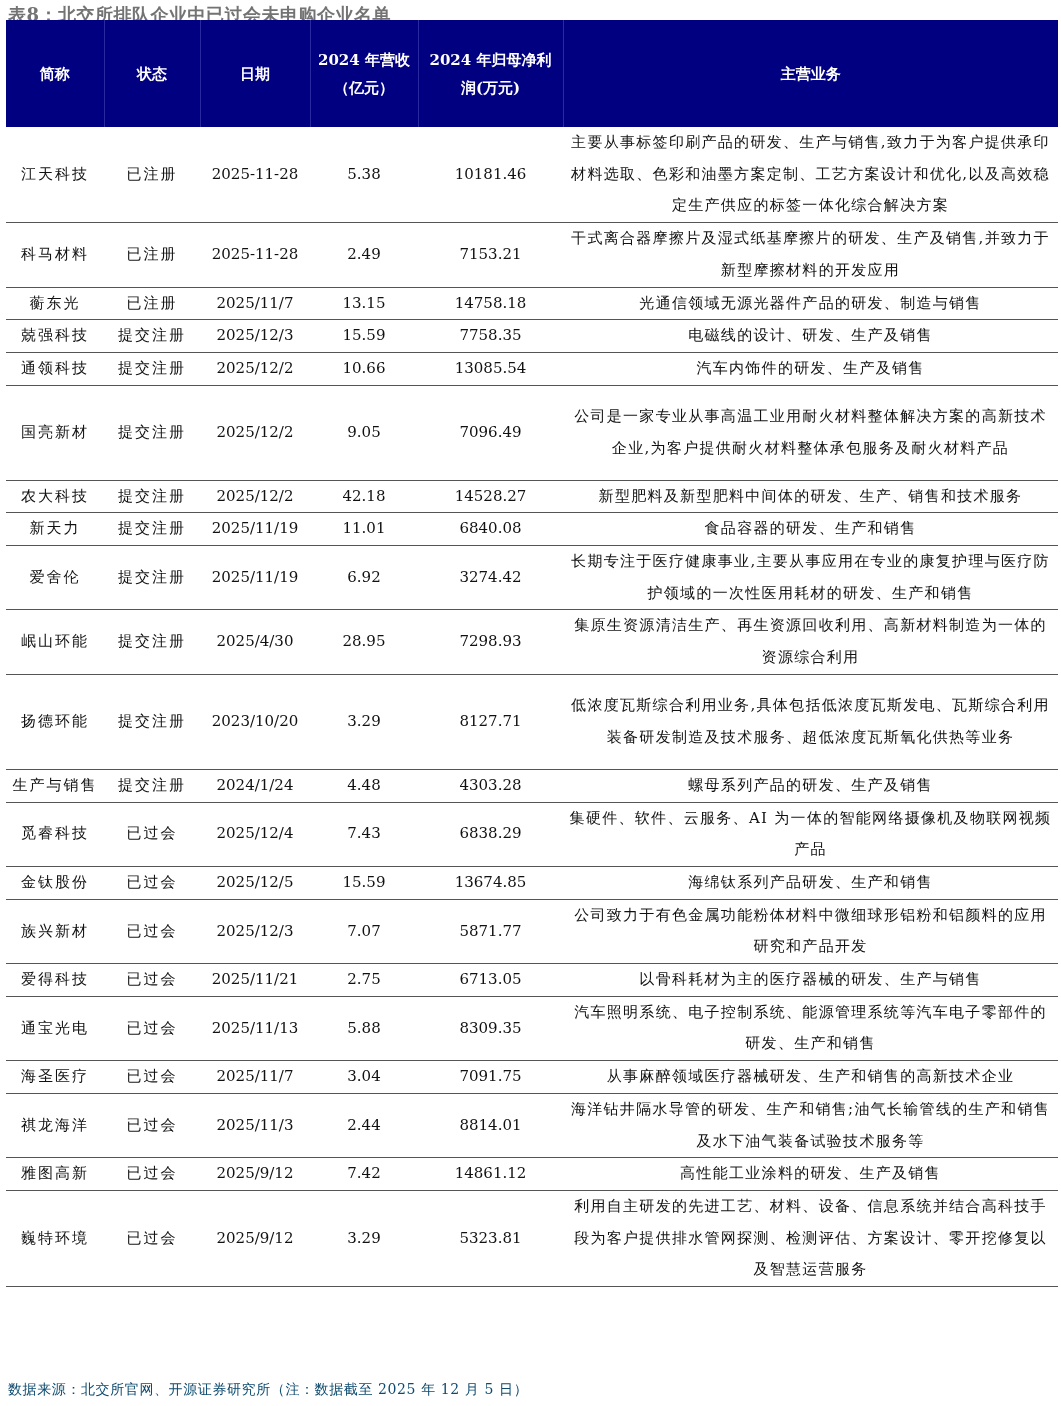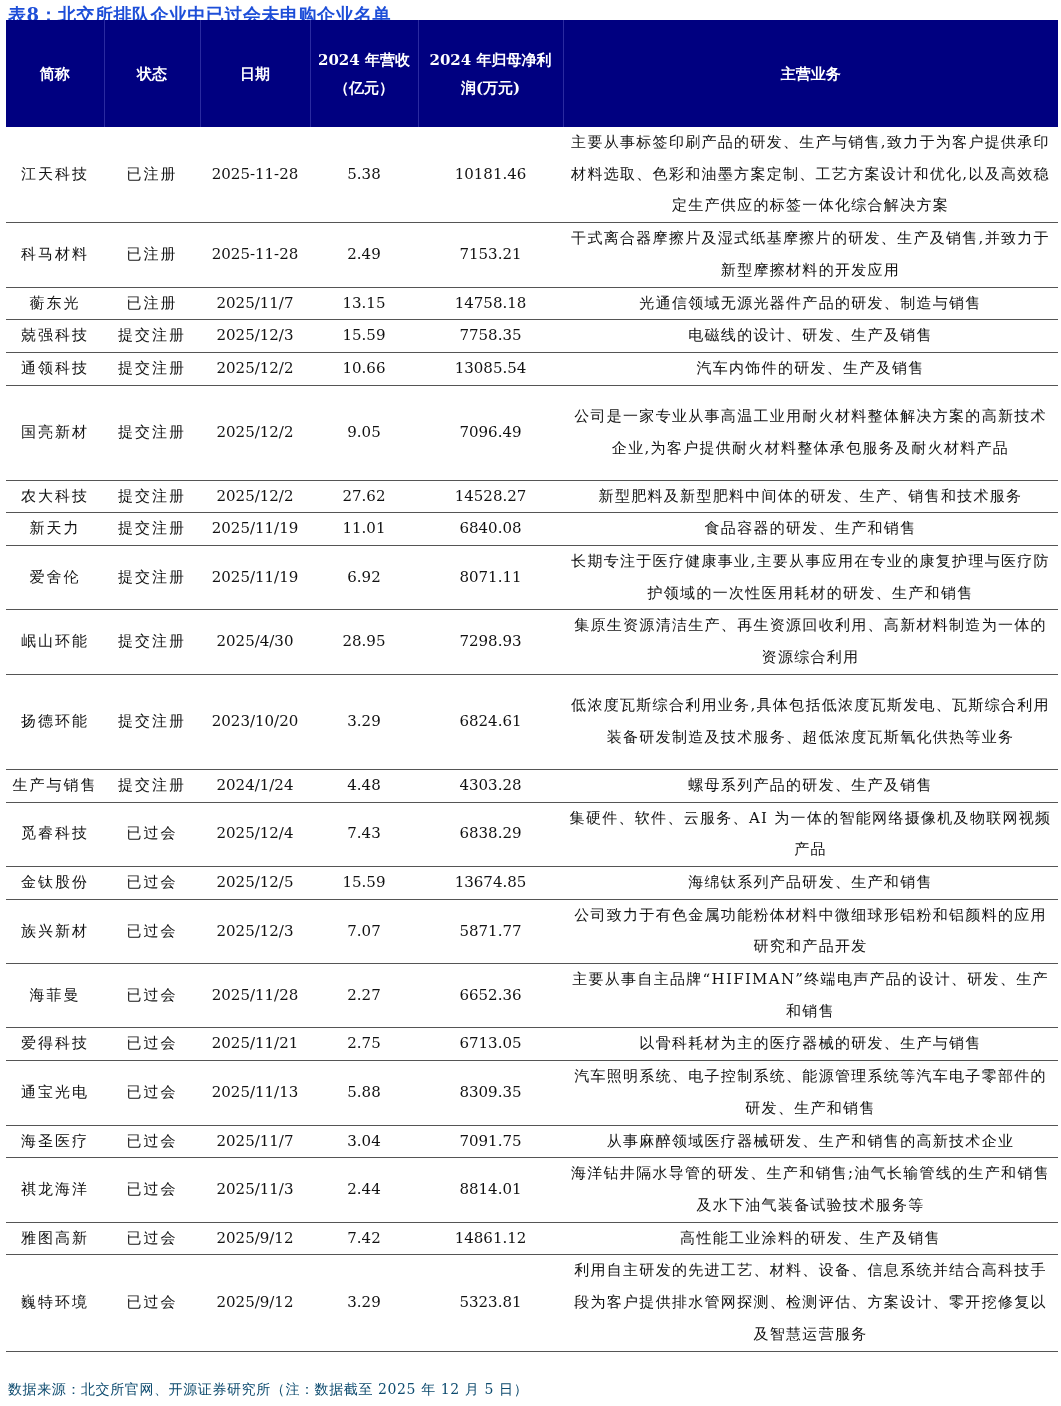--- a/index.html
+++ b/index.html
@@ -1,19 +1,19 @@
 <!DOCTYPE html>
 <html><head>
 <meta charset="utf-8">
 <style>
   html, body { margin:0; padding:0; background:#ffffff; }
   body { width:1061px; height:1406px; position:relative; overflow:hidden;
          font-family:"DejaVu Serif","Liberation Serif",serif; color:#111; }
   .title { position:absolute; left:8px; top:2px; height:26px; line-height:26px;
-           font-size:18px; font-weight:bold; color:#1d4ed8; letter-spacing:0.5px; }
+           font-size:18px; font-weight:bold; color:#737373; letter-spacing:0.5px; }
   table { position:absolute; left:6px; top:20px; width:1052px; border-collapse:collapse; table-layout:fixed; }
   th { background:#000080; color:#ffffff; font-weight:bold; font-size:15px; height:107px;
        border-left:1px solid #2a2aa0; text-align:center; vertical-align:middle; line-height:28px; padding:0; }
   th:first-child { border-left:none; }
   td { font-size:15px; text-align:center; vertical-align:middle; padding:0;
        border-bottom:1.5px solid #555; line-height:31.7px; }
   td.biz { padding:0 6px; letter-spacing:1.3px; }
   td.name, td.status { letter-spacing:2px; }
   .footer { position:absolute; left:8px; top:1381px; font-size:14px; letter-spacing:0.6px; color:#0c4a6e; }
 </style>
@@ -93,54 +93,54 @@
         <td class="status">提交注册</td>
         <td>2025/12/2</td>
         <td>9.05</td>
         <td>7096.49</td>
         <td class="biz">公司是一家专业从事高温工业用耐火材料整体解决方案的高新技术企业,为客户提供耐火材料整体承包服务及耐火材料产品</td>
       </tr>
       <tr style="height: 32px;">
         <td class="name">农大科技</td>
         <td class="status">提交注册</td>
         <td>2025/12/2</td>
-        <td>27.62</td>
+        <td>42.18</td>
         <td>14528.27</td>
         <td class="biz">新型肥料及新型肥料中间体的研发、生产、销售和技术服务</td>
       </tr>
       <tr style="height: 32px;">
         <td class="name">新天力</td>
         <td class="status">提交注册</td>
         <td>2025/11/19</td>
         <td>11.01</td>
         <td>6840.08</td>
         <td class="biz">食品容器的研发、生产和销售</td>
       </tr>
       <tr style="height: 64px;">
         <td class="name">爱舍伦</td>
         <td class="status">提交注册</td>
         <td>2025/11/19</td>
         <td>6.92</td>
-        <td>8071.11</td>
+        <td>3274.42</td>
         <td class="biz">长期专注于医疗健康事业,主要从事应用在专业的康复护理与医疗防护领域的一次性医用耗材的研发、生产和销售</td>
       </tr>
       <tr style="height: 63px;">
         <td class="name">岷山环能</td>
         <td class="status">提交注册</td>
         <td>2025/4/30</td>
         <td>28.95</td>
         <td>7298.93</td>
         <td class="biz">集原生资源清洁生产、再生资源回收利用、高新材料制造为一体的资源综合利用</td>
       </tr>
       <tr style="height: 95px;">
         <td class="name">扬德环能</td>
         <td class="status">提交注册</td>
         <td>2023/10/20</td>
         <td>3.29</td>
-        <td>6824.61</td>
+        <td>8127.71</td>
         <td class="biz">低浓度瓦斯综合利用业务,具体包括低浓度瓦斯发电、瓦斯综合利用装备研发制造及技术服务、超低浓度瓦斯氧化供热等业务</td>
       </tr>
       <tr style="height: 32px;">
         <td class="name">生产与销售</td>
         <td class="status">提交注册</td>
         <td>2024/1/24</td>
         <td>4.48</td>
         <td>4303.28</td>
         <td class="biz">螺母系列产品的研发、生产及销售</td>
       </tr>
@@ -161,28 +161,20 @@
         <td class="biz">海绵钛系列产品研发、生产和销售</td>
       </tr>
       <tr style="height: 63px;">
         <td class="name">族兴新材</td>
         <td class="status">已过会</td>
         <td>2025/12/3</td>
         <td>7.07</td>
         <td>5871.77</td>
         <td class="biz">公司致力于有色金属功能粉体材料中微细球形铝粉和铝颜料的应用研究和产品开发</td>
       </tr>
-      <tr style="height: 64px;">
-        <td class="name">海菲曼</td>
-        <td class="status">已过会</td>
-        <td>2025/11/28</td>
-        <td>2.27</td>
-        <td>6652.36</td>
-        <td class="biz">主要从事自主品牌“HIFIMAN”终端电声产品的设计、研发、生产和销售</td>
-      </tr>
       <tr style="height: 32px;">
         <td class="name">爱得科技</td>
         <td class="status">已过会</td>
         <td>2025/11/21</td>
         <td>2.75</td>
         <td>6713.05</td>
         <td class="biz">以骨科耗材为主的医疗器械的研发、生产与销售</td>
       </tr>
       <tr style="height: 63px;">
         <td class="name">通宝光电</td>

